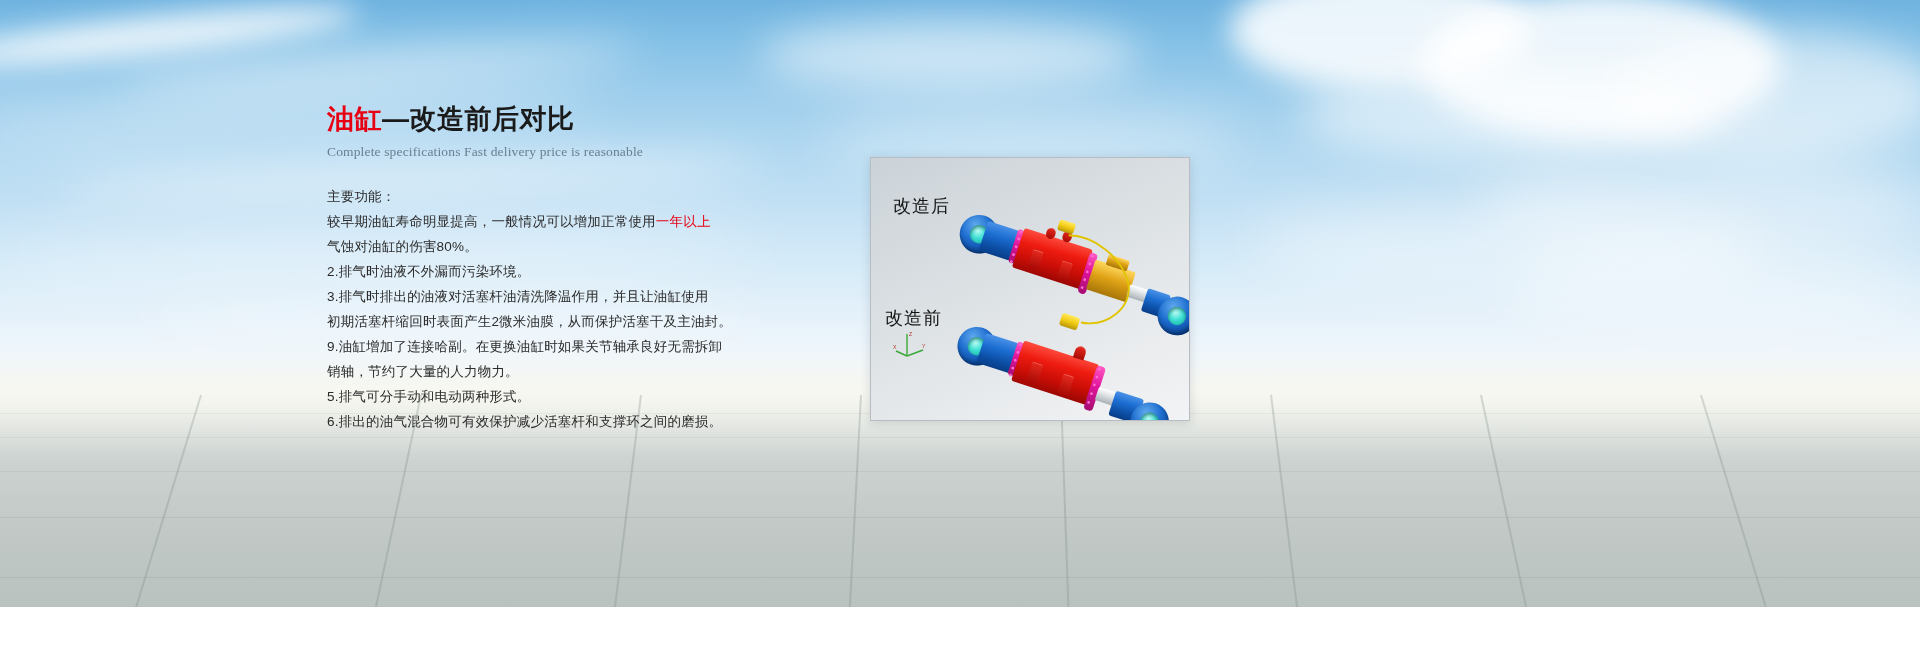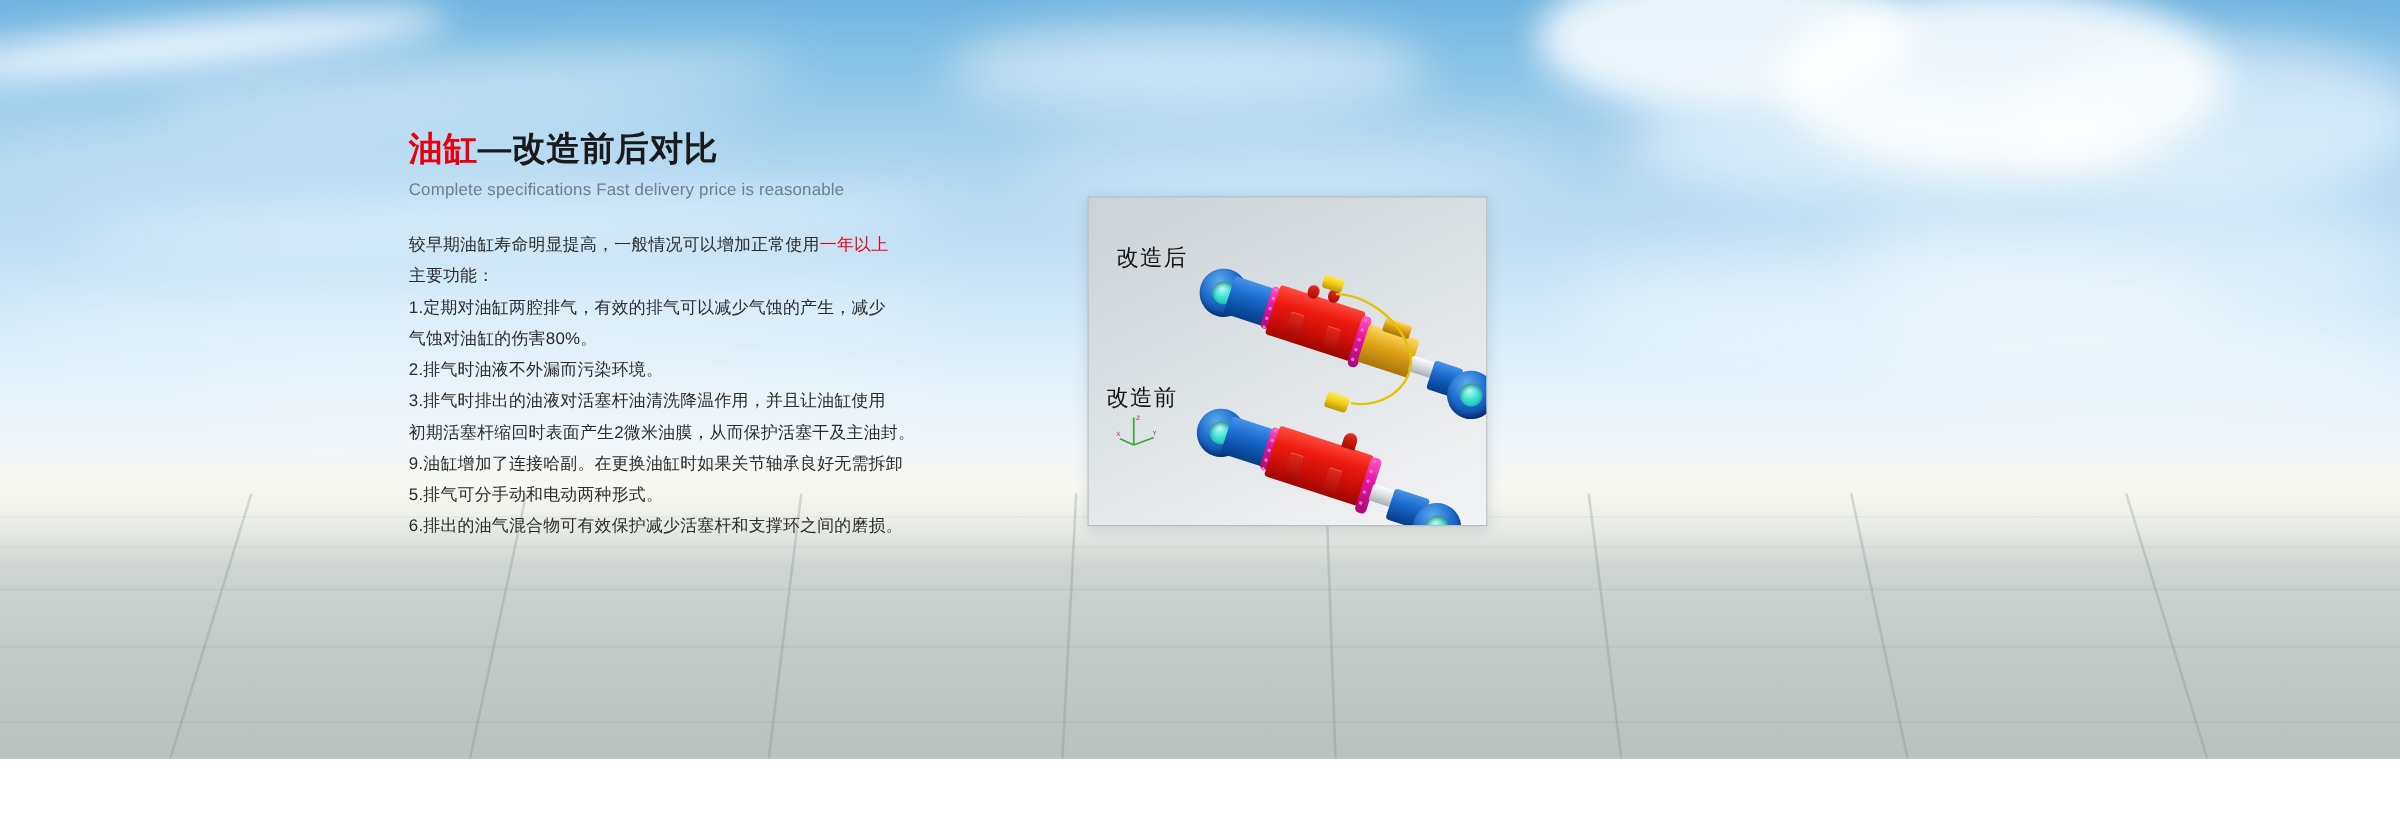--- a/index.html
+++ b/index.html
@@ -107,20 +107,21 @@
     margin: 0;
     white-space: nowrap;
   }
   .headline .hl-red { color: #e60012; }
   .subhead {
     margin: 9px 0 0 0;
     font-size: 13.5px;
     color: #6a7f91;
     letter-spacing: 0.15px;
     white-space: nowrap;
+    font-family: Liberation Serif, serif;
   }
   .body-lines {
     margin-top: 24px;
   }
   .bline {
     font-size: 13.5px;
     color: #2b2b2b;
     line-height: 25px;
     white-space: nowrap;
     letter-spacing: 0.2px;
@@ -261,28 +262,28 @@
     <div class="pav-line" style="left:1700px; top:10px; width:1.5px; height:260px; transform:rotate(-17deg);"></div>
   </div>
 
   <div class="copy">
 
     <h1 class="headline"><span class="hl-red">油缸</span><span>—改造前后对比</span></h1>
 
     <p class="subhead">Complete specifications Fast delivery price is reasonable</p>
 
     <div class="body-lines">
+      <div class="bline">主要功能：</div>
       <div class="bline"><span>较早期油缸寿命明显提高，一般情况可以增加正常使用</span><span class="em-red">一年以上</span></div>
-      <div class="bline">主要功能：</div>
-      <div class="bline">1.定期对油缸两腔排气，有效的排气可以减少气蚀的产生，减少</div>
       <div class="bline">气蚀对油缸的伤害80%。</div>
       <div class="bline">2.排气时油液不外漏而污染环境。</div>
       <div class="bline">3.排气时排出的油液对活塞杆油清洗降温作用，并且让油缸使用</div>
       <div class="bline">初期活塞杆缩回时表面产生2微米油膜，从而保护活塞干及主油封。</div>
       <div class="bline">9.油缸增加了连接哈副。在更换油缸时如果关节轴承良好无需拆卸</div>
+      <div class="bline">销轴，节约了大量的人力物力。</div>
       <div class="bline">5.排气可分手动和电动两种形式。</div>
       <div class="bline">6.排出的油气混合物可有效保护减少活塞杆和支撑环之间的磨损。</div>
     </div>
   </div>
 
   <div class="panel">
 
     <div class="panel-label label-after">改造后</div>
     <div class="panel-label label-before">改造前</div>
 

